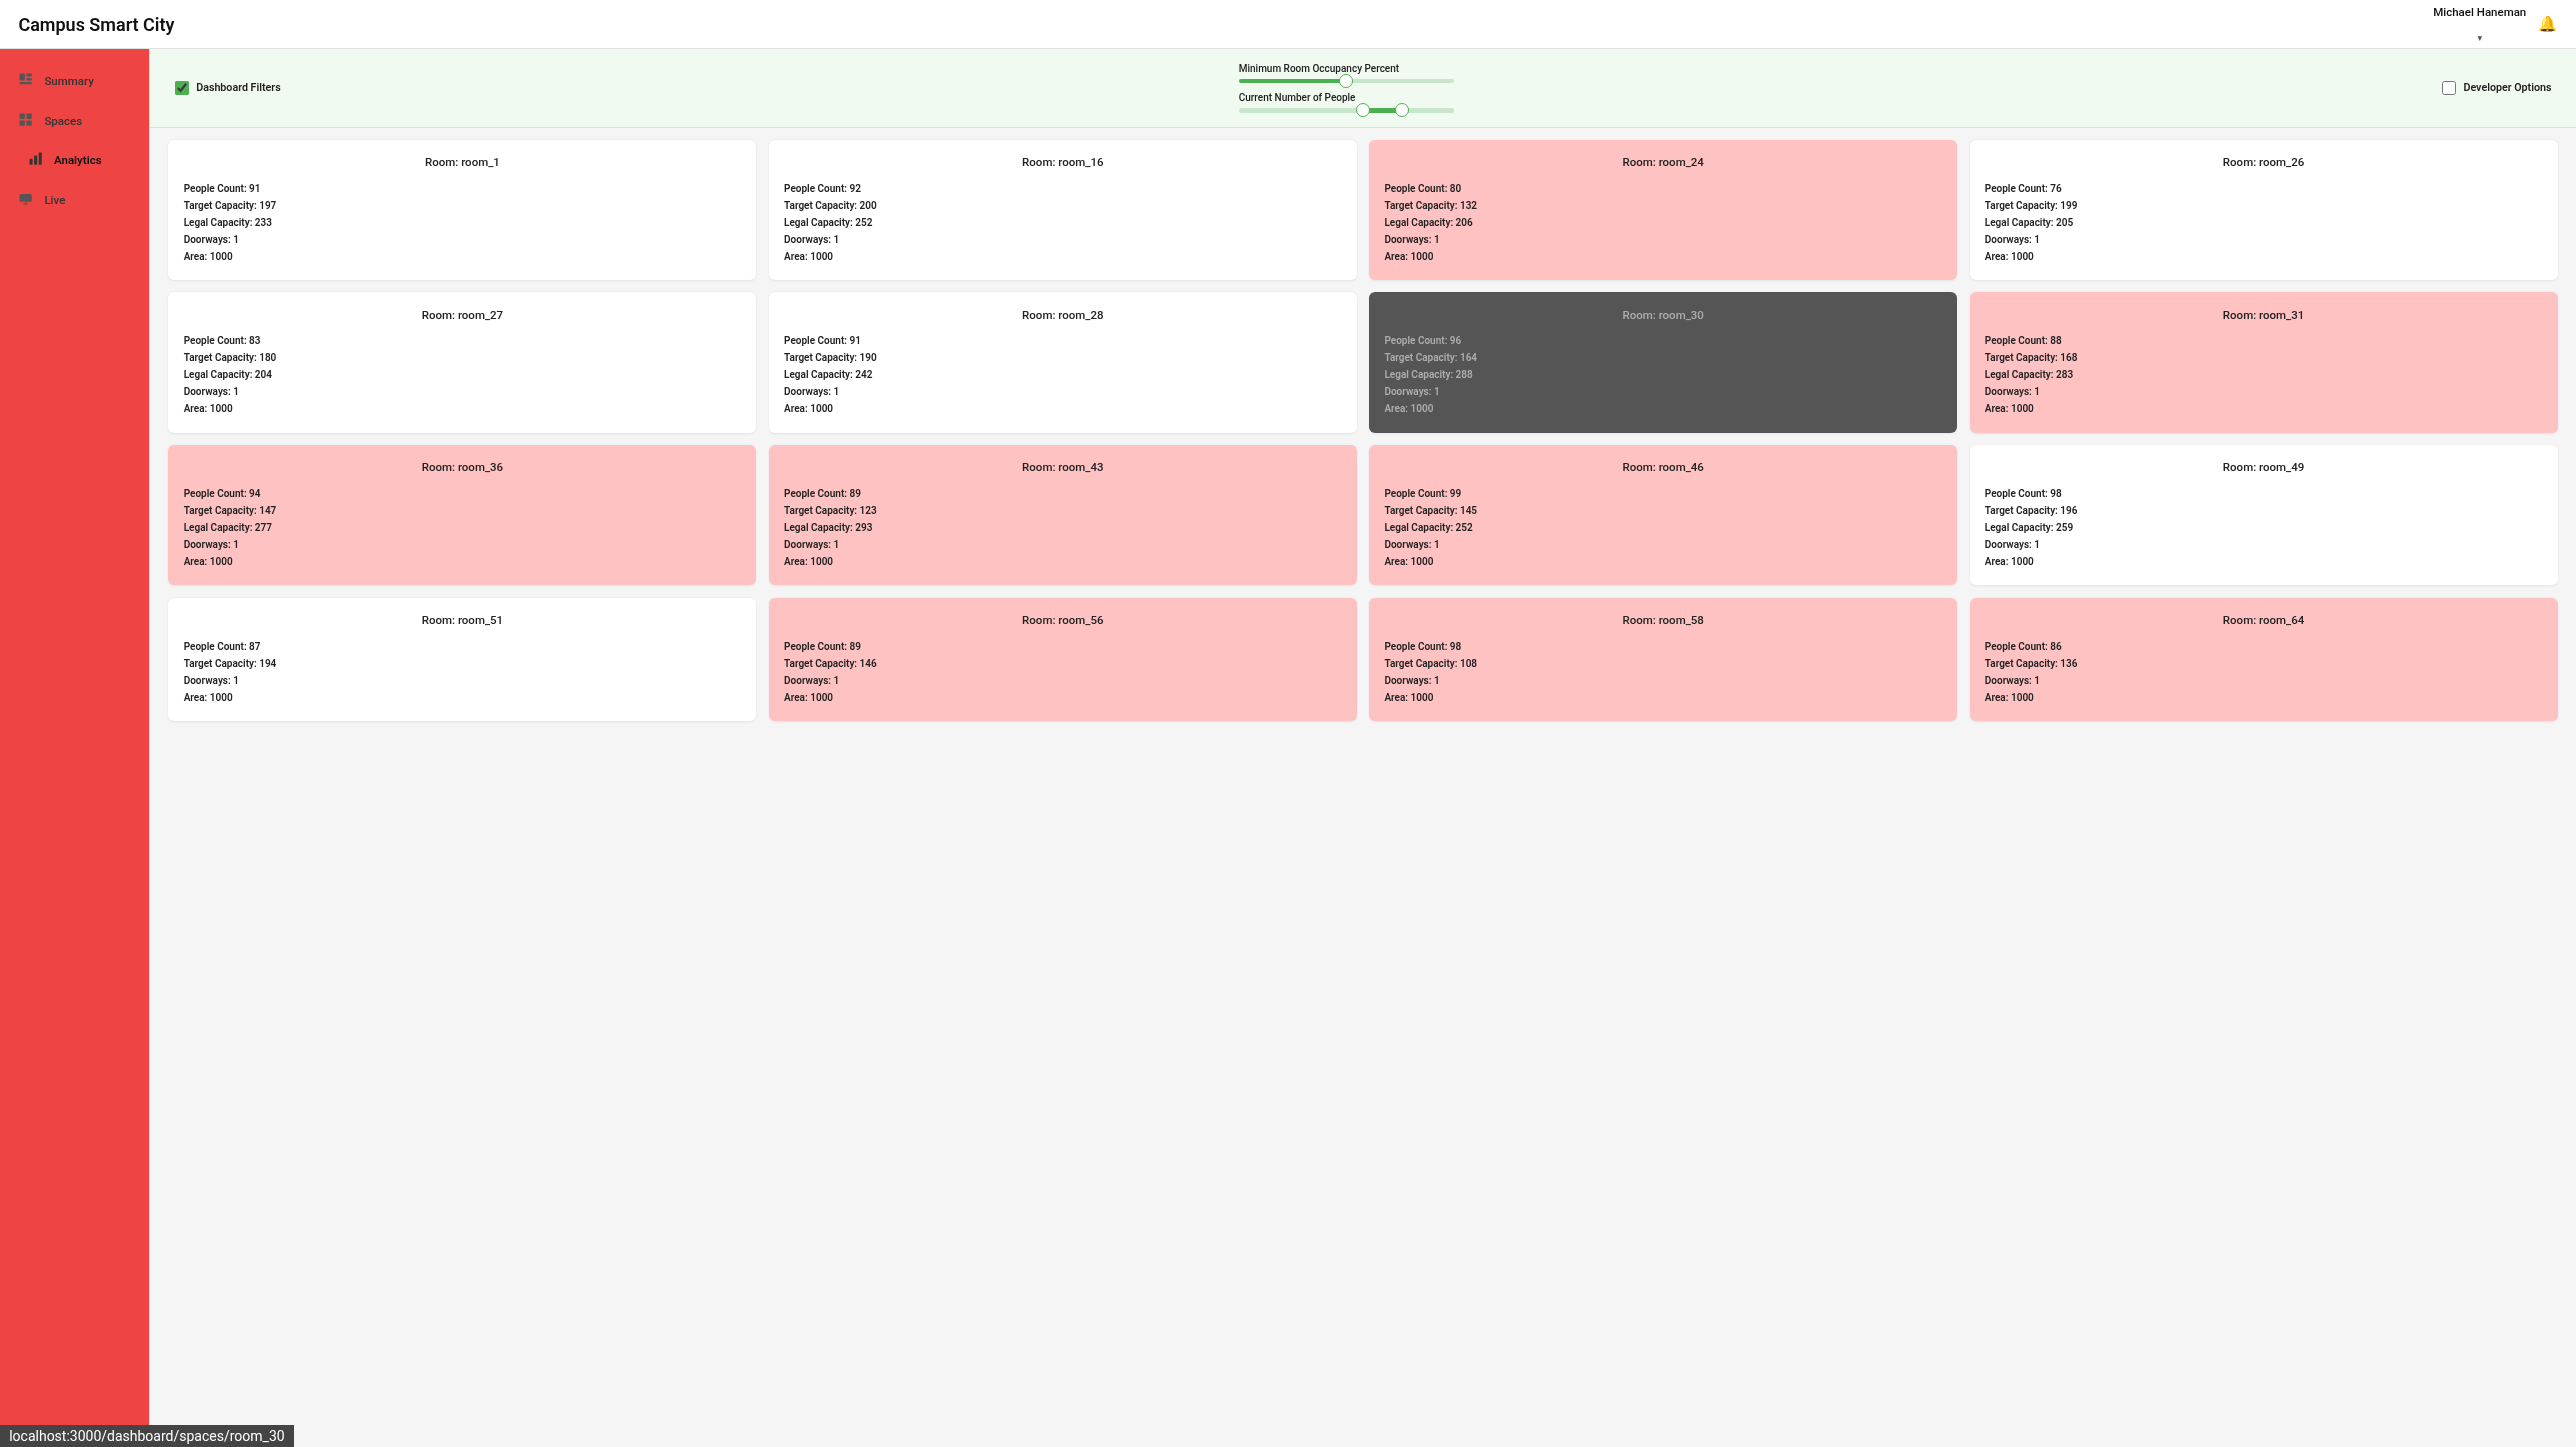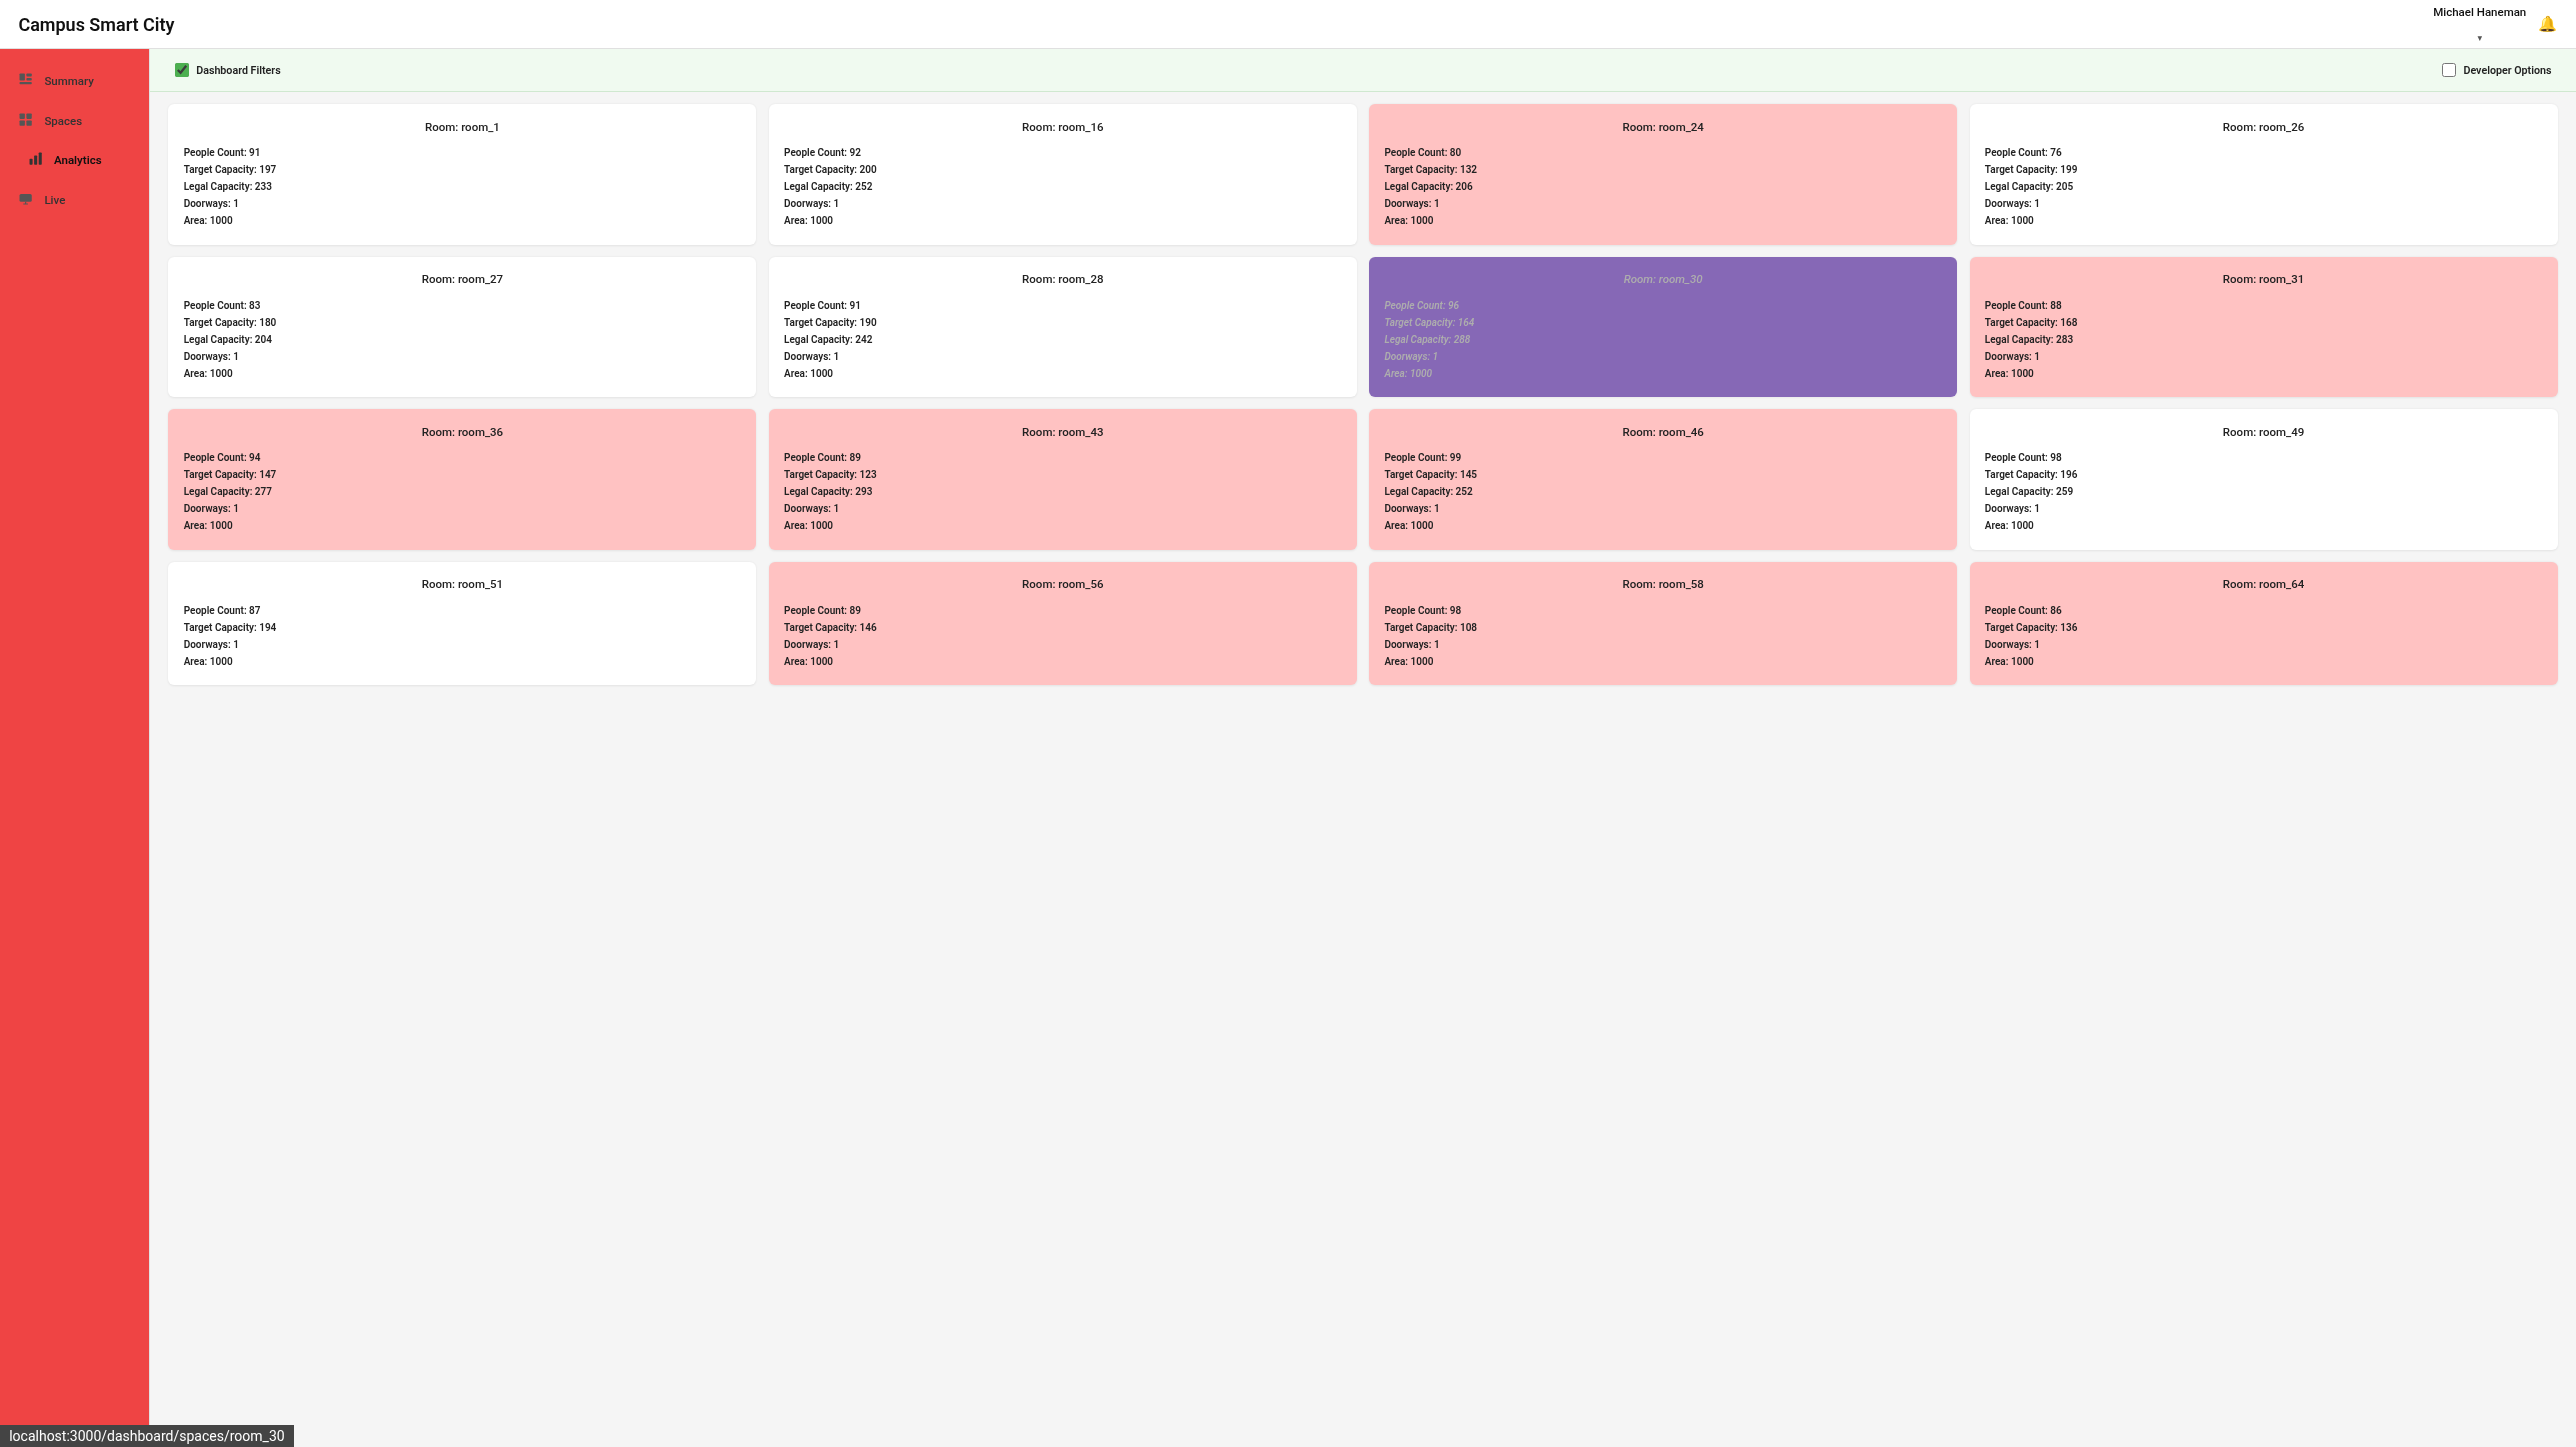--- a/index.html
+++ b/index.html
@@ -189,23 +189,22 @@
     .room-card {
       background: #fff;
       border-radius: 6.1px;
       padding: 15.3px;
       box-shadow: 0 0.8px 2.3px rgba(0,0,0,0.08);
     }
     .room-card.highlighted {
       background: #ffc2c2;
     }
     .room-card.dimmed {
-      background: #4c1d95;
+      background: #000000;
       opacity: 0.65;
-      font-style: italic;
     }
 
     .room-title {
       font-size: 11.5px;
       font-weight: 500;
       color: #222;
       text-align: center;
       margin-bottom: 10.7px;
     }
     .room-card.dimmed .room-title { color: #888; }
@@ -291,20 +290,39 @@
   </nav>
 
   <main class="main-content">
 
     <div class="filter-bar">
       <label class="filter-checkbox-label">
         <input type="checkbox" class="filter-checkbox" checked="" style="">
         <span>Dashboard Filters</span>
       </label>
 
+      <div class="filter-sliders">
+
+        <div class="slider-group">
+          <span class="slider-label">Minimum Room Occupancy Percent</span>
+          <div class="slider-track">
+            <div class="slider-fill" style="width: 50%;"></div>
+            <div class="slider-thumb" style="left: 50%;"></div>
+          </div>
+        </div>
+
+        <div class="slider-group">
+          <span class="slider-label">Current Number of People</span>
+          <div class="slider-track">
+            <div class="slider-fill" style="left: 58%; width: 18%;"></div>
+            <div class="slider-thumb" style="left: 58%;"></div>
+            <div class="slider-thumb2" style="left: 76%;"></div>
+          </div>
+        </div>
+      </div>
 
       <label class="developer-checkbox-label">
         <input type="checkbox" class="developer-checkbox" style="">
         <span>Developer Options</span>
       </label>
     </div>
 
     <div class="room-grid" id="room-grid">
     <div class="room-card">
           <div class="room-title">Room: room_1</div>

